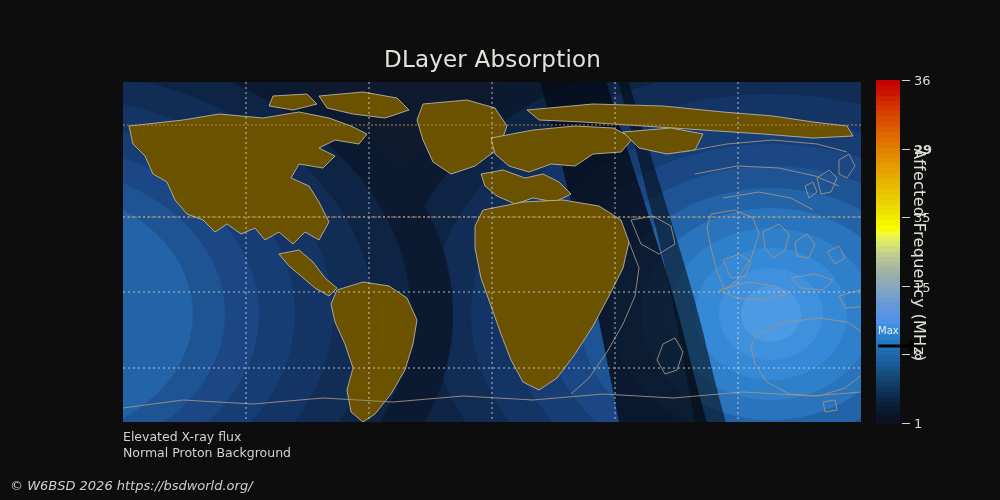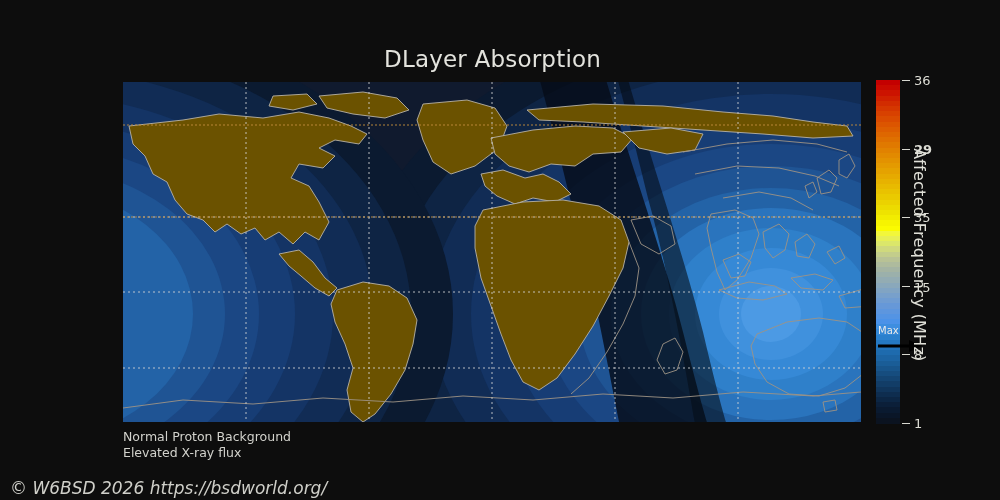--- a/index.html
+++ b/index.html
@@ -38,21 +38,21 @@
     letter-spacing:.3px;
   }
   .max-marker{position:absolute;left:877px;top:325px;width:60px;height:30px;pointer-events:none;}
   .max-text{position:absolute;left:1px;top:0;font-size:10px;color:#eaeaea;}
   .max-arrow{position:absolute;left:0;top:14px;}
 
   
   .notes{position:absolute;left:123px;top:429px;font-size:12.5px;color:#d2d2cc;line-height:16px;}
   .notes div{white-space:nowrap;}
   .timestamp{position:absolute;left:722px;top:432px;font-size:12.5px;color:#d2d2cc;white-space:nowrap;}
-  .copyright{position:absolute;left:10px;top:478px;font-size:17px;font-style:italic;color:#cfcfc9;white-space:nowrap;}
+  .copyright{position:absolute;left:10px;top:478px;font-size:13px;font-style:italic;color:#cfcfc9;white-space:nowrap;}
 </style>
 </head>
 <body>
 
 <div id="page">
 
   <div class="chart-title">DLayer Absorption</div>
 
   <div class="map-frame">
     <svg class="map-svg" viewBox="0 0 738 340" preserveAspectRatio="none">
@@ -288,20 +288,20 @@
     <span class="max-text">Max</span>
     <svg class="max-arrow" width="46" height="14" viewBox="0 0 46 14">
       <line x1="1" y1="7" x2="34" y2="7" stroke="#000" stroke-width="3"></line>
       <polygon points="32,1 45,7 32,13" fill="#000"></polygon>
     </svg>
   </div>
 
   <div class="cbar-axis-label">Affected Frequency (MHz)</div>
 
   <div class="notes">
+    <div>Elevated X-ray flux</div>
     <div>Normal Proton Background</div>
-    <div>Elevated X-ray flux</div>
   </div>
 
 
   <div class="copyright">© W6BSD 2026 https://bsdworld.org/</div>
 
 </div>
 
 </body></html>

